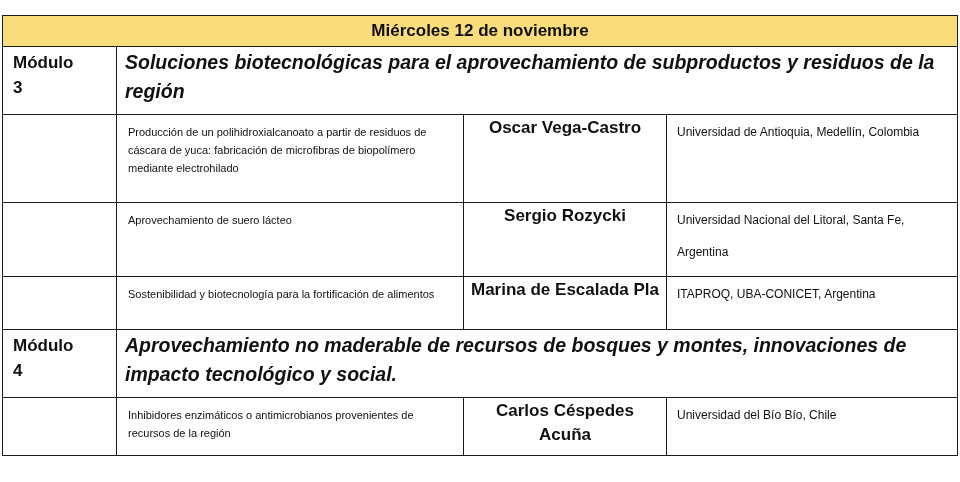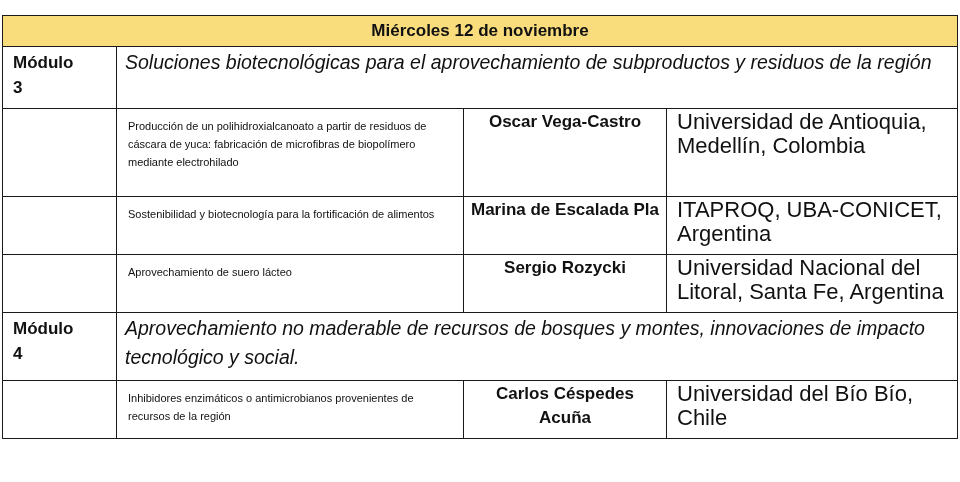--- a/index.html
+++ b/index.html
@@ -28,21 +28,21 @@
     padding: 0;
   }
   .mod-label {
     font-weight: bold;
     font-size: 17px;
     line-height: 25px;
     padding-top: 3px !important;
     padding-left: 10px !important;
   }
   .mod-title {
-    font-weight: normal;
+    font-weight: bold;
     font-style: italic;
     font-size: 19.5px;
     line-height: 29px;
     padding-left: 8px !important;
     padding-top: 1px !important;
   }
   .topic {
     font-size: 11px;
     line-height: 18px;
     padding-left: 11px !important;
@@ -51,22 +51,22 @@
   .topic.just { text-align: justify; }
   .speaker {
     font-weight: bold;
     font-size: 17px;
     line-height: 24px;
     text-align: center;
     padding-top: 1px !important;
     margin-left: 12px;
   }
   .affil {
-    font-size: 22px;
-    line-height: 24px;
+    font-size: 12px;
+    line-height: 32px;
     padding-left: 10px !important;
     padding-top: 1px !important;
   }
   .mid { vertical-align: middle !important; }
 </style>
 </head>
 <body>
 
 <table class="tbl">
   <colgroup>
@@ -89,29 +89,29 @@
     <td colspan="3" class="mod-title">Soluciones biotecnológicas para el aprovechamiento de subproductos y residuos de la región</td>
   </tr>
   <tr style="height:88px">
     <td></td>
     <td class="topic">Producción de un polihidroxialcanoato a partir de residuos de cáscara de yuca: fabricación de microfibras de biopolímero mediante electrohilado</td>
     <td class="speaker">Oscar Vega-Castro</td>
     <td class="affil">Universidad de Antioquia, Medellín, Colombia</td>
   </tr>
   <tr style="height:53px">
     <td></td>
+    <td class="topic">Aprovechamiento de suero lácteo</td>
+    <td class="speaker">Sergio Rozycki</td>
+    <td class="affil">Universidad Nacional del Litoral, Santa Fe, Argentina</td>
+  </tr>
+  <tr style="height:53px">
+    <td></td>
     <td class="topic">Sostenibilidad y biotecnología para la fortificación de alimentos</td>
     <td class="speaker">Marina de Escalada Pla</td>
     <td class="affil">ITAPROQ, UBA-CONICET, Argentina</td>
-  </tr>
-  <tr style="height:53px">
-    <td></td>
-    <td class="topic">Aprovechamiento de suero lácteo</td>
-    <td class="speaker">Sergio Rozycki</td>
-    <td class="affil">Universidad Nacional del Litoral, Santa Fe, Argentina</td>
   </tr>
 
   <tr style="height:61px">
     <td class="mod-label">
       <div>Módulo</div>
       <div>4</div>
     </td>
     <td colspan="3" class="mod-title">Aprovechamiento no maderable de recursos de bosques y montes, innovaciones de impacto tecnológico y social.</td>
   </tr>
   <tr style="height:54px">

